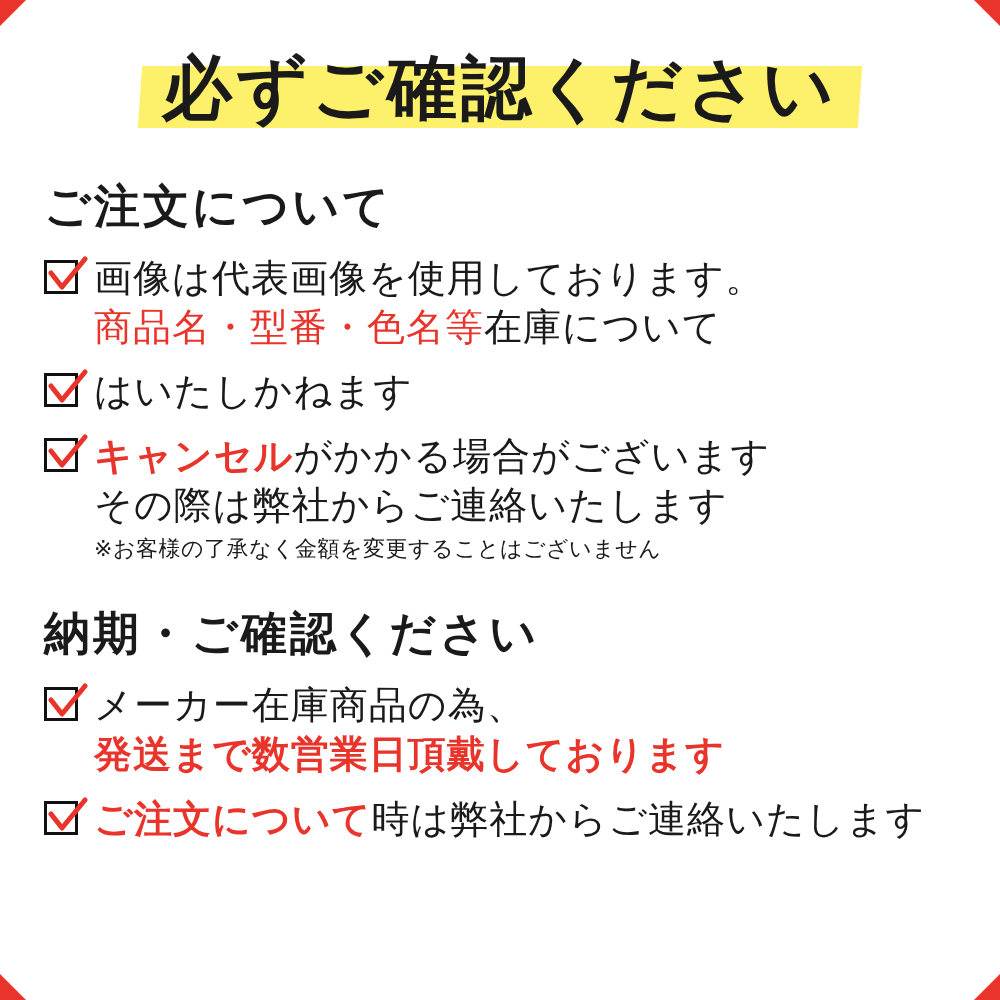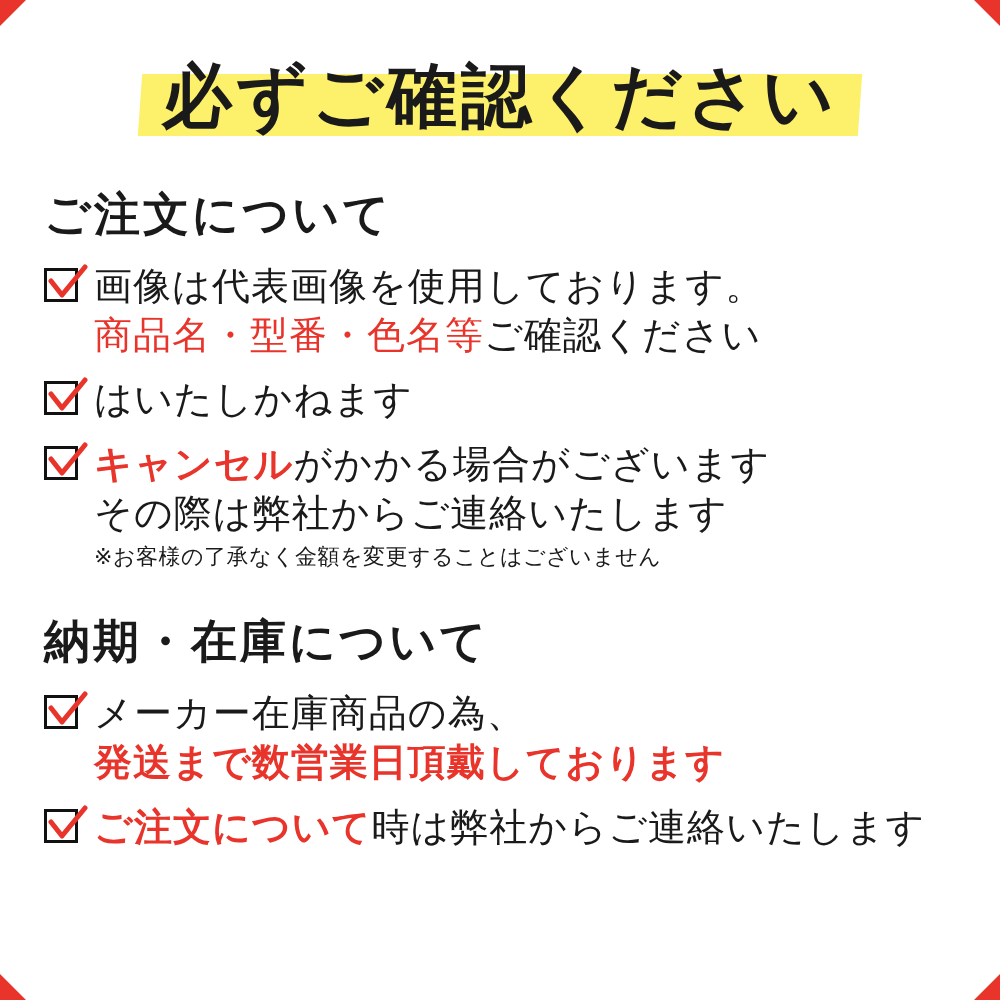--- a/index.html
+++ b/index.html
@@ -38,21 +38,21 @@
     border-color: transparent transparent transparent #e8342a;
   }
   .corner.br {
     bottom: 0; right: 0;
     border-width: 0 0 26px 26px;
     border-color: transparent transparent #e8342a transparent;
   }
 
   .page {
     position: absolute;
-    left: 0; top: 8px;
+    left: 0; top: 0;
     width: 1000px;
     height: 940px;
     padding: 0;
     box-sizing: border-box;
   }
 
   
   .title-wrap {
     position: relative;
     text-align: center;
@@ -164,21 +164,21 @@
 
     <div class="item">
       <span class="check">
         <span class="box"></span>
         <svg viewBox="0 0 42 42">
             <path d="M5 17 L16 31 L39 3" fill="none" stroke="#e8342a" stroke-width="5" stroke-linecap="round" stroke-linejoin="round"></path>
           </svg>
       </span>
       <span class="lines">
         <div class="line thin">画像は代表画像を使用しております。</div>
-        <div class="line thin"><span class="seg-red">商品名・型番・色名等</span><span class="seg-black">ご確認ください</span></div>
+        <div class="line thin"><span class="seg-red">商品名・型番・色名等</span><span class="seg-black">在庫について</span></div>
       </span>
     </div>
 
     <div class="item">
       <span class="check">
         <span class="box"></span>
         <svg viewBox="0 0 42 42">
             <path d="M5 17 L16 31 L39 3" fill="none" stroke="#e8342a" stroke-width="5" stroke-linecap="round" stroke-linejoin="round"></path>
           </svg>
       </span>
@@ -196,21 +196,21 @@
       </span>
       <span class="lines">
         <div class="line"><span class="seg-red">キャンセル</span><span class="seg-black thin">がかかる場合がございます</span></div>
         <div class="line thin">その際は弊社からご連絡いたします</div>
         <div class="line small">※お客様の了承なく金額を変更することはございません</div>
       </span>
     </div>
   </div>
 
   <div class="section">
-    <div class="section-heading">納期・在庫について</div>
+    <div class="section-heading">納期・ご確認ください</div>
 
     <div class="item">
       <span class="check">
         <span class="box"></span>
         <svg viewBox="0 0 42 42">
             <path d="M5 17 L16 31 L39 3" fill="none" stroke="#e8342a" stroke-width="5" stroke-linecap="round" stroke-linejoin="round"></path>
           </svg>
       </span>
       <span class="lines">
         <div class="line thin">メーカー在庫商品の為、</div>

